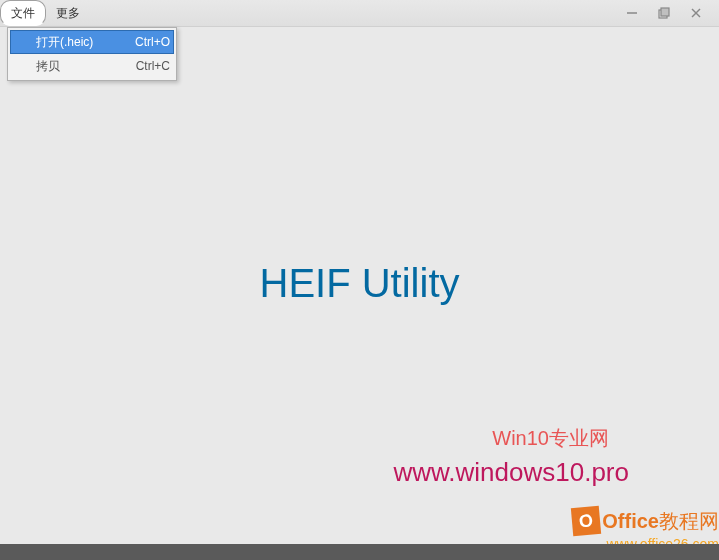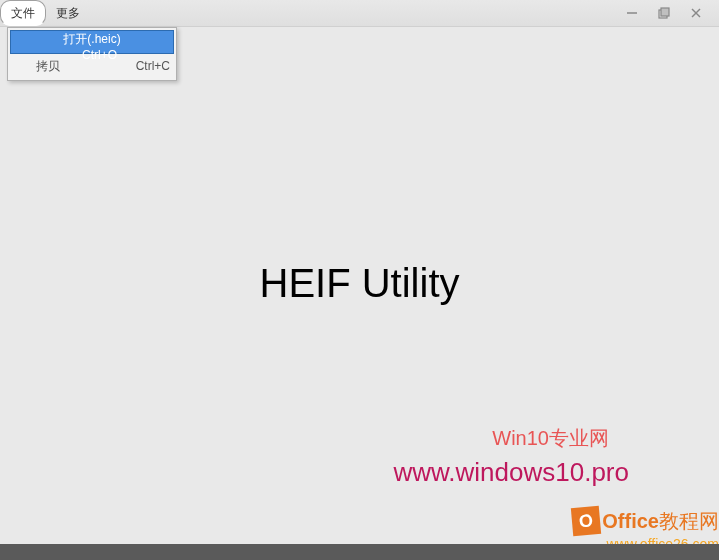--- a/index.html
+++ b/index.html
@@ -63,21 +63,21 @@
       height: calc(100% - 27px);
       background: #E9E9E9;
       display: flex;
       align-items: center;
       justify-content: center;
       position: relative;
     }
     .app-title {
       font-size: 40px;
       font-weight: 300;
-      color: #000000;
+      color: #0369a1;
       margin-top: -20px;
     }
     .dropdown {
       position: absolute;
       top: 27px;
       left: 7px;
       background: #F2F2F2;
       border: 1px solid #b0b0b0;
       box-shadow: 2px 2px 4px rgba(0,0,0,0.2);
       z-index: 10;
@@ -88,22 +88,21 @@
       display: flex;
       align-items: center;
       height: 24px;
       font-size: 12px;
       padding: 0 4px;
     }
     .dropdown-item.highlight {
       background: #4A90E2;
       border: 1px solid #2C6BB0;
       color: #fff;
-      padding: 0 18px;
-      flex-direction: column;
+      padding: 0 3px;
     }
     .dd-gutter {
       width: 22px;
       flex-shrink: 0;
     }
     .dd-label {
       flex: 1;
     }
     .dd-shortcut {
       width: 50px;

